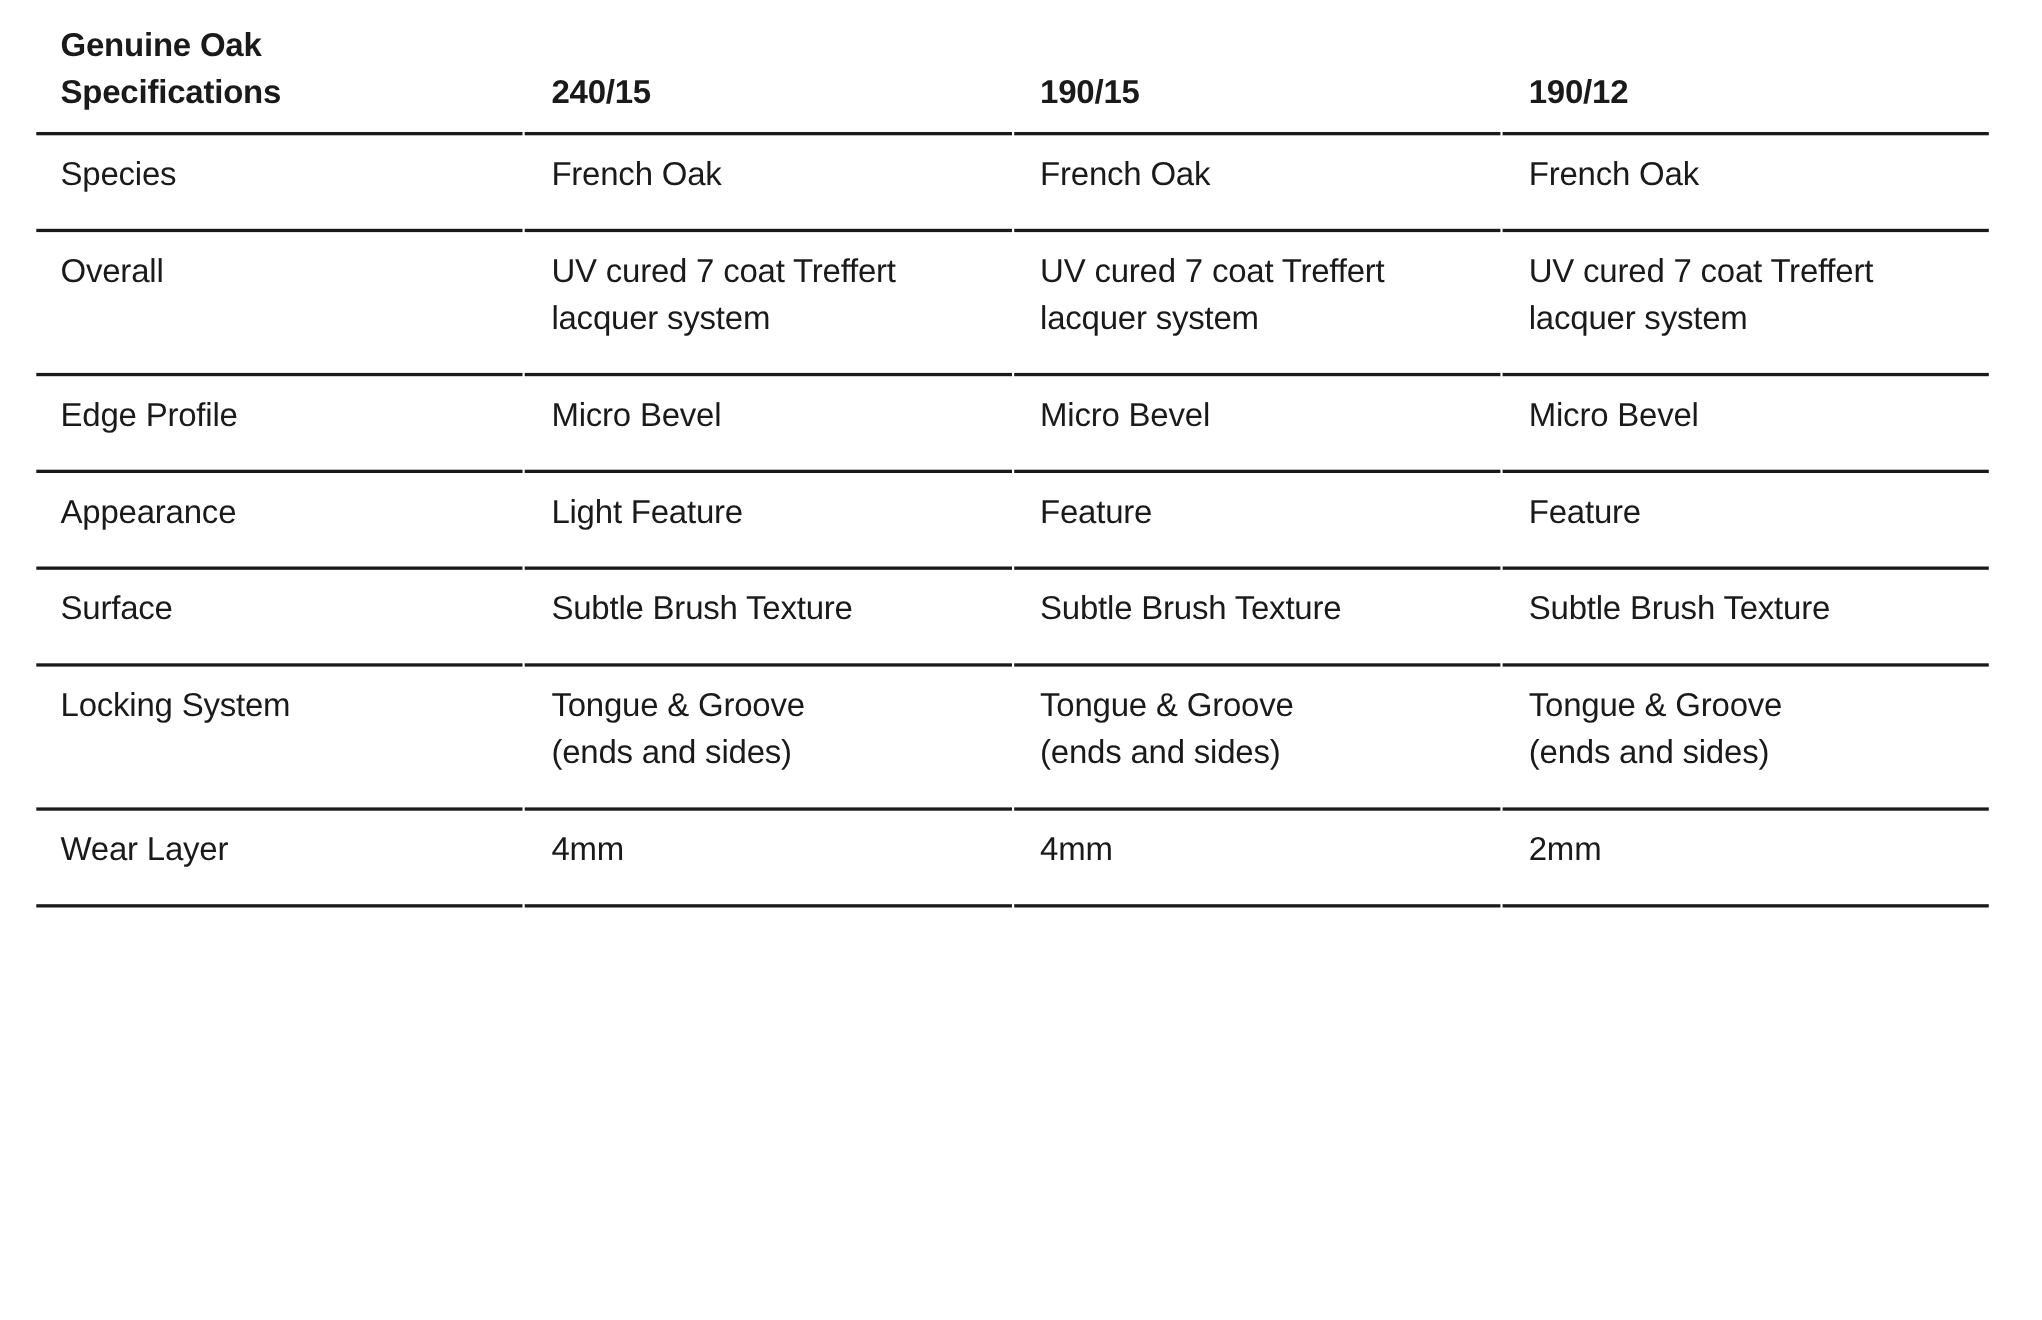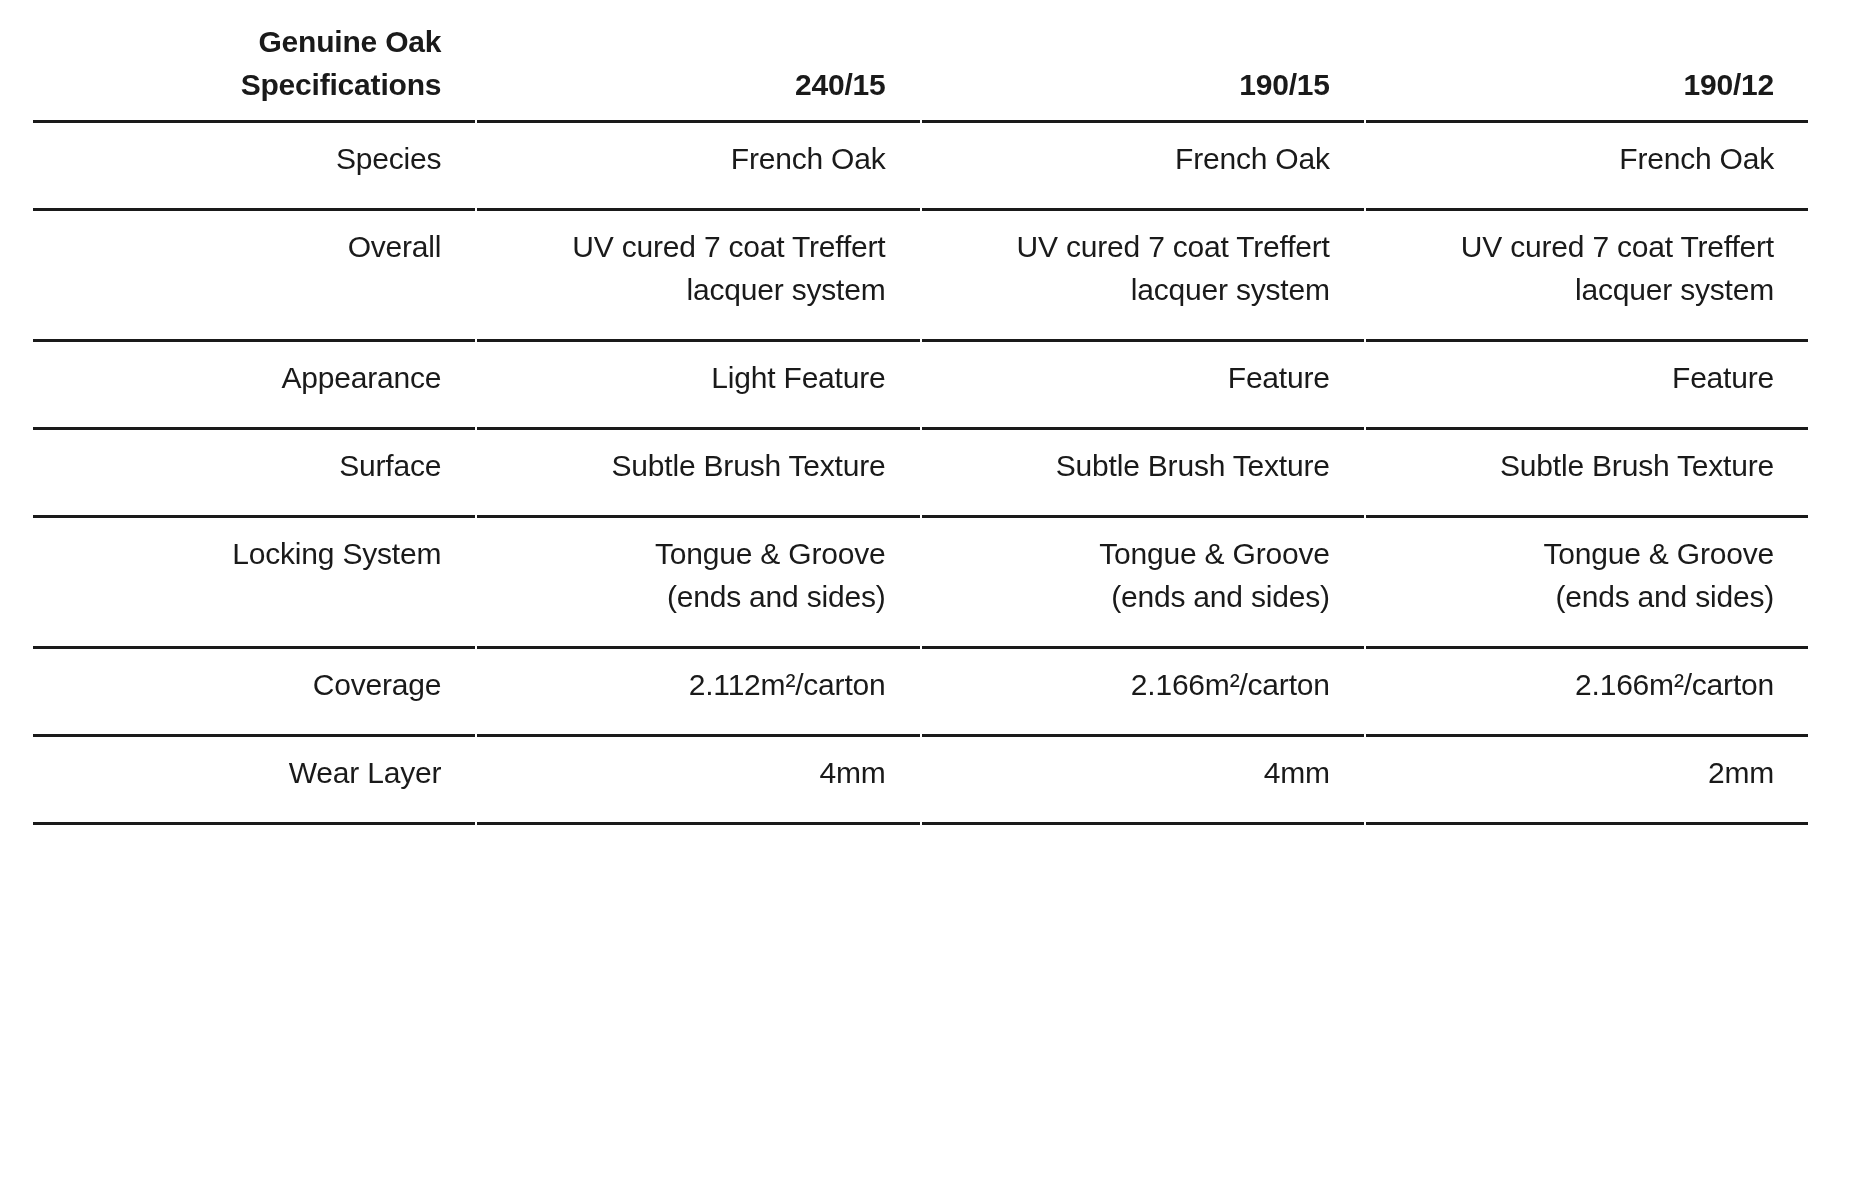--- a/index.html
+++ b/index.html
@@ -20,21 +20,21 @@
     left: 31px;
     top: 20px;
     width: 1779px;
     table-layout: fixed;
     border-collapse: separate;
     border-spacing: 2px 0;
   }
   .spec-table col { width: 25%; }
   .spec-table th,
   .spec-table td {
-    text-align: right;
+    text-align: left;
     vertical-align: top;
     font-size: 30px;
     font-weight: 400;
     line-height: 43px;
     letter-spacing: -0.2px;
     padding: 14px 34px 28px 24px;
     border-bottom: 3px solid var(--line-color, #1a1a1a);
     white-space: pre-line;
     overflow: hidden;
   }
@@ -79,20 +79,26 @@
   <tr>
     <th class="row-label">Overall</th>
     <td>UV cured 7 coat Treffert
 lacquer system</td>
     <td>UV cured 7 coat Treffert
 lacquer system</td>
     <td>UV cured 7 coat Treffert
 lacquer system</td>
   </tr>
 
+  <tr>
+    <th class="row-label">Edge Profile</th>
+    <td>Micro Bevel</td>
+    <td>Micro Bevel</td>
+    <td>Micro Bevel</td>
+  </tr>
 
   <tr>
     <th class="row-label">Appearance</th>
     <td>Light Feature</td>
     <td>Feature</td>
     <td>Feature</td>
   </tr>
 
   <tr>
     <th class="row-label">Surface</th>
@@ -109,26 +115,20 @@
     <td>Tongue &amp; Groove
 (ends and sides)</td>
     <td>Tongue &amp; Groove
 (ends and sides)</td>
   </tr>
 
 
 
 
 
-  <tr>
-    <th class="row-label">Coverage</th>
-    <td>2.112m²/carton</td>
-    <td>2.166m²/carton</td>
-    <td>2.166m²/carton</td>
-  </tr>
 
   <tr>
     <th class="row-label">Wear Layer</th>
     <td>4mm</td>
     <td>4mm</td>
     <td>2mm</td>
   </tr>
 </tbody>
 </table>
 

